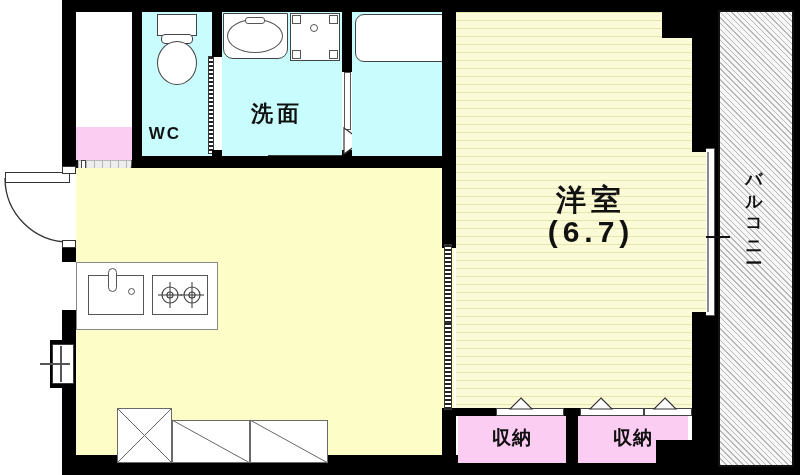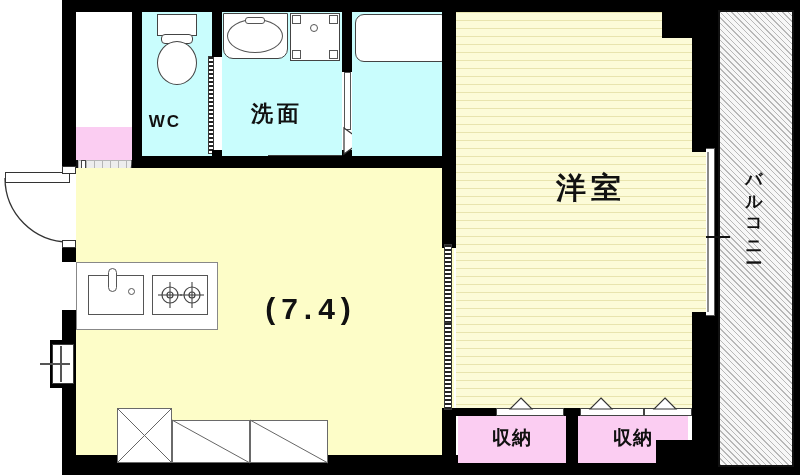--- a/index.html
+++ b/index.html
@@ -116,21 +116,21 @@
   <div class="abs wall" style="left:62px; top:0px; width:648px; height:12px;"></div>
 
   <div class="abs wall" style="left:62px; top:455px; width:648px; height:20px;"></div>
 
   <div class="abs wall" style="left:62px; top:310px; width:14px; height:165px;"></div>
   <div class="abs wall" style="left:62px; top:0px; width:14px; height:160px;"></div>
 
   <div class="abs wall" style="left:62px; top:0px; width:390px; height:12px;"></div>
 
   <div class="abs floor-wet" style="left:142px; top:12px; width:70px; height:148px;"></div>
-  <div class="label label-sm" style="left:142px; top:113px; width:46px;">WC</div>
+  <div class="label label-sm" style="left:142px; top:125px; width:46px;">WC</div>
 
   <div class="abs fx" style="left:157px; top:14px; width:40px; height:22px;"></div>
   <div class="abs fx" style="left:161px; top:34px; width:32px; height:10px; border-radius:4px;"></div>
   <div class="abs fx oval" style="left:157px; top:41px; width:40px; height:44px;"></div>
 
   <div class="abs slide slide-dots" style="left:208px; top:56px; width:6px; height:98px;"></div>
 
   <div class="abs wall" style="left:212px; top:12px; width:10px; height:45px;"></div>
   <div class="abs wall" style="left:212px; top:150px; width:10px; height:14px;"></div>
 
@@ -184,21 +184,20 @@
   <div class="abs floor-white" style="left:40px; top:168px; width:36px; height:78px;"></div>
   <div class="abs" style="left:5px; top:172px; width:65px; height:11px; background:#ffffff; border:1.3px solid #333;"></div>
   <svg class="arc" style="left:5px; top:178px; width:68px; height:68px;">
     <path d="M0,0 A64,64 0 0 0 64,64" fill="none" stroke="#333" stroke-width="1.3"></path>
   </svg>
   <div class="abs" style="left:62px; top:166px; width:14px; height:8px; background:#ffffff; border:1px solid #333;"></div>
   <div class="abs" style="left:62px; top:240px; width:14px; height:8px; background:#ffffff; border:1px solid #333;"></div>
 
   <div class="abs floor-dk" style="left:76px; top:168px; width:378px; height:287px;"></div>
   <div class="abs floor-dk" style="left:142px; top:168px; width:312px; height:84px;"></div>
-  <div class="label label-dk" style="left:236px; top:293px; width:150px;">(7.4)</div>
 
   <div class="abs" style="left:76px; top:262px; width:142px; height:68px; background:#ffffff; border:1px solid #888;"></div>
 
   <div class="abs fx-thin" style="left:88px; top:275px; width:56px; height:40px;"></div>
   <div class="abs fx-thin" style="left:108px; top:268px; width:9px; height:24px; border-radius:5px;"></div>
   <div class="abs fx-thin" style="left:128px; top:288px; width:7px; height:7px; border-radius:50%;"></div>
 
   <div class="abs fx-thin" style="left:152px; top:275px; width:56px; height:40px;"></div>
   <svg class="arc" style="left:158px; top:281px; width:24px; height:28px;">
     <circle cx="12" cy="14" r="8" fill="none" stroke="#444" stroke-width="1.2"></circle>
@@ -234,21 +233,22 @@
 
   <div class="abs wall" style="left:442px; top:160px; width:14px; height:88px;"></div>
   <div class="abs wall" style="left:442px; top:408px; width:14px; height:55px;"></div>
 
   <div class="abs slide slide-dots" style="left:444px; top:244px; width:8px; height:82px;"></div>
   <div class="abs slide slide-dots" style="left:444px; top:322px; width:8px; height:88px;"></div>
 
   <div class="abs stripes" style="left:456px; top:12px; width:250px; height:396px;"></div>
 
   <div class="abs wall" style="left:662px; top:12px; width:44px; height:26px;"></div>
-  <div class="label label-lg" style="left:506px; top:172px; width:170px;">洋室</div>
+  <div class="label label-lg" style="left:506px; top:184px; width:170px;">洋室</div>
+  <div class="label label-lg" style="left:506px; top:216px; width:170px;">(6.7)</div>
 
   <div class="abs wall" style="left:692px; top:12px; width:14px; height:140px;"></div>
   <div class="abs wall" style="left:692px; top:312px; width:14px; height:163px;"></div>
 
   <div class="abs wall" style="left:456px; top:408px; width:250px; height:8px;"></div>
   <div class="abs floor-pink" style="left:458px; top:416px; width:108px; height:47px;"></div>
   <div class="label label-xs" style="left:458px; top:428px; width:108px;">収納</div>
   <div class="abs floor-pink" style="left:578px; top:416px; width:110px; height:47px;"></div>
   <div class="label label-xs" style="left:578px; top:428px; width:110px;">収納</div>
   <div class="abs wall" style="left:566px; top:408px; width:12px; height:67px;"></div>

